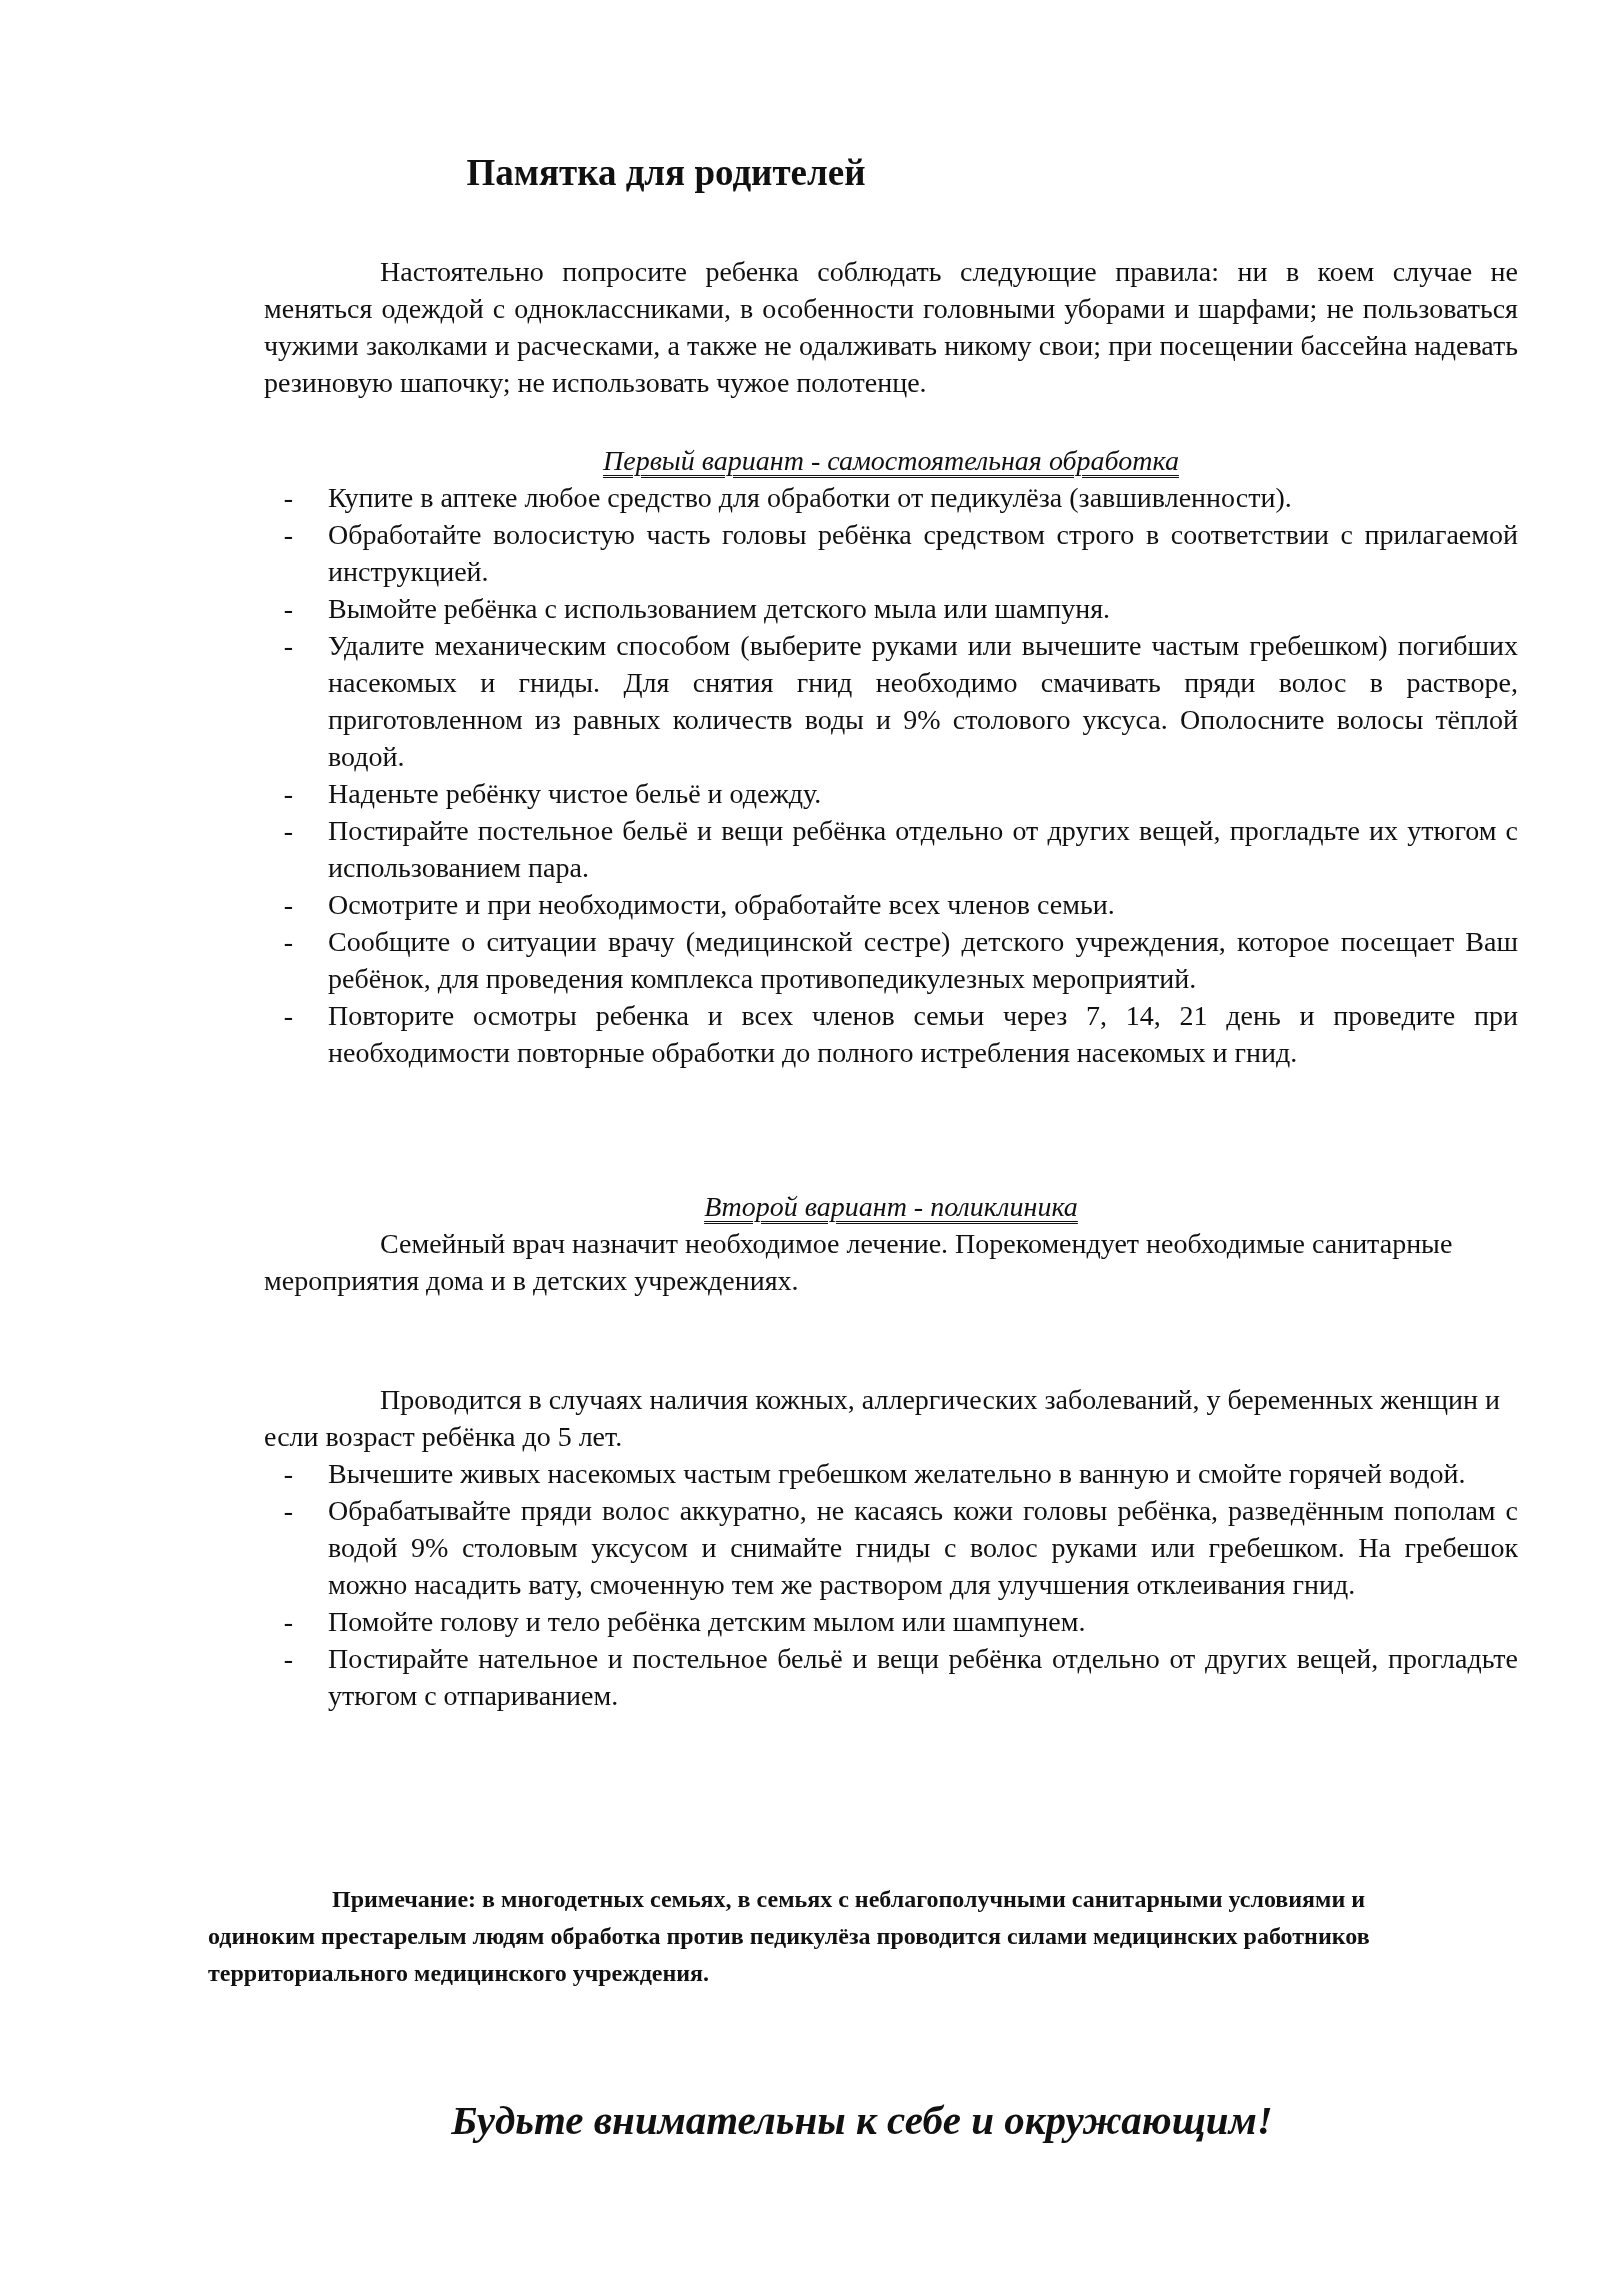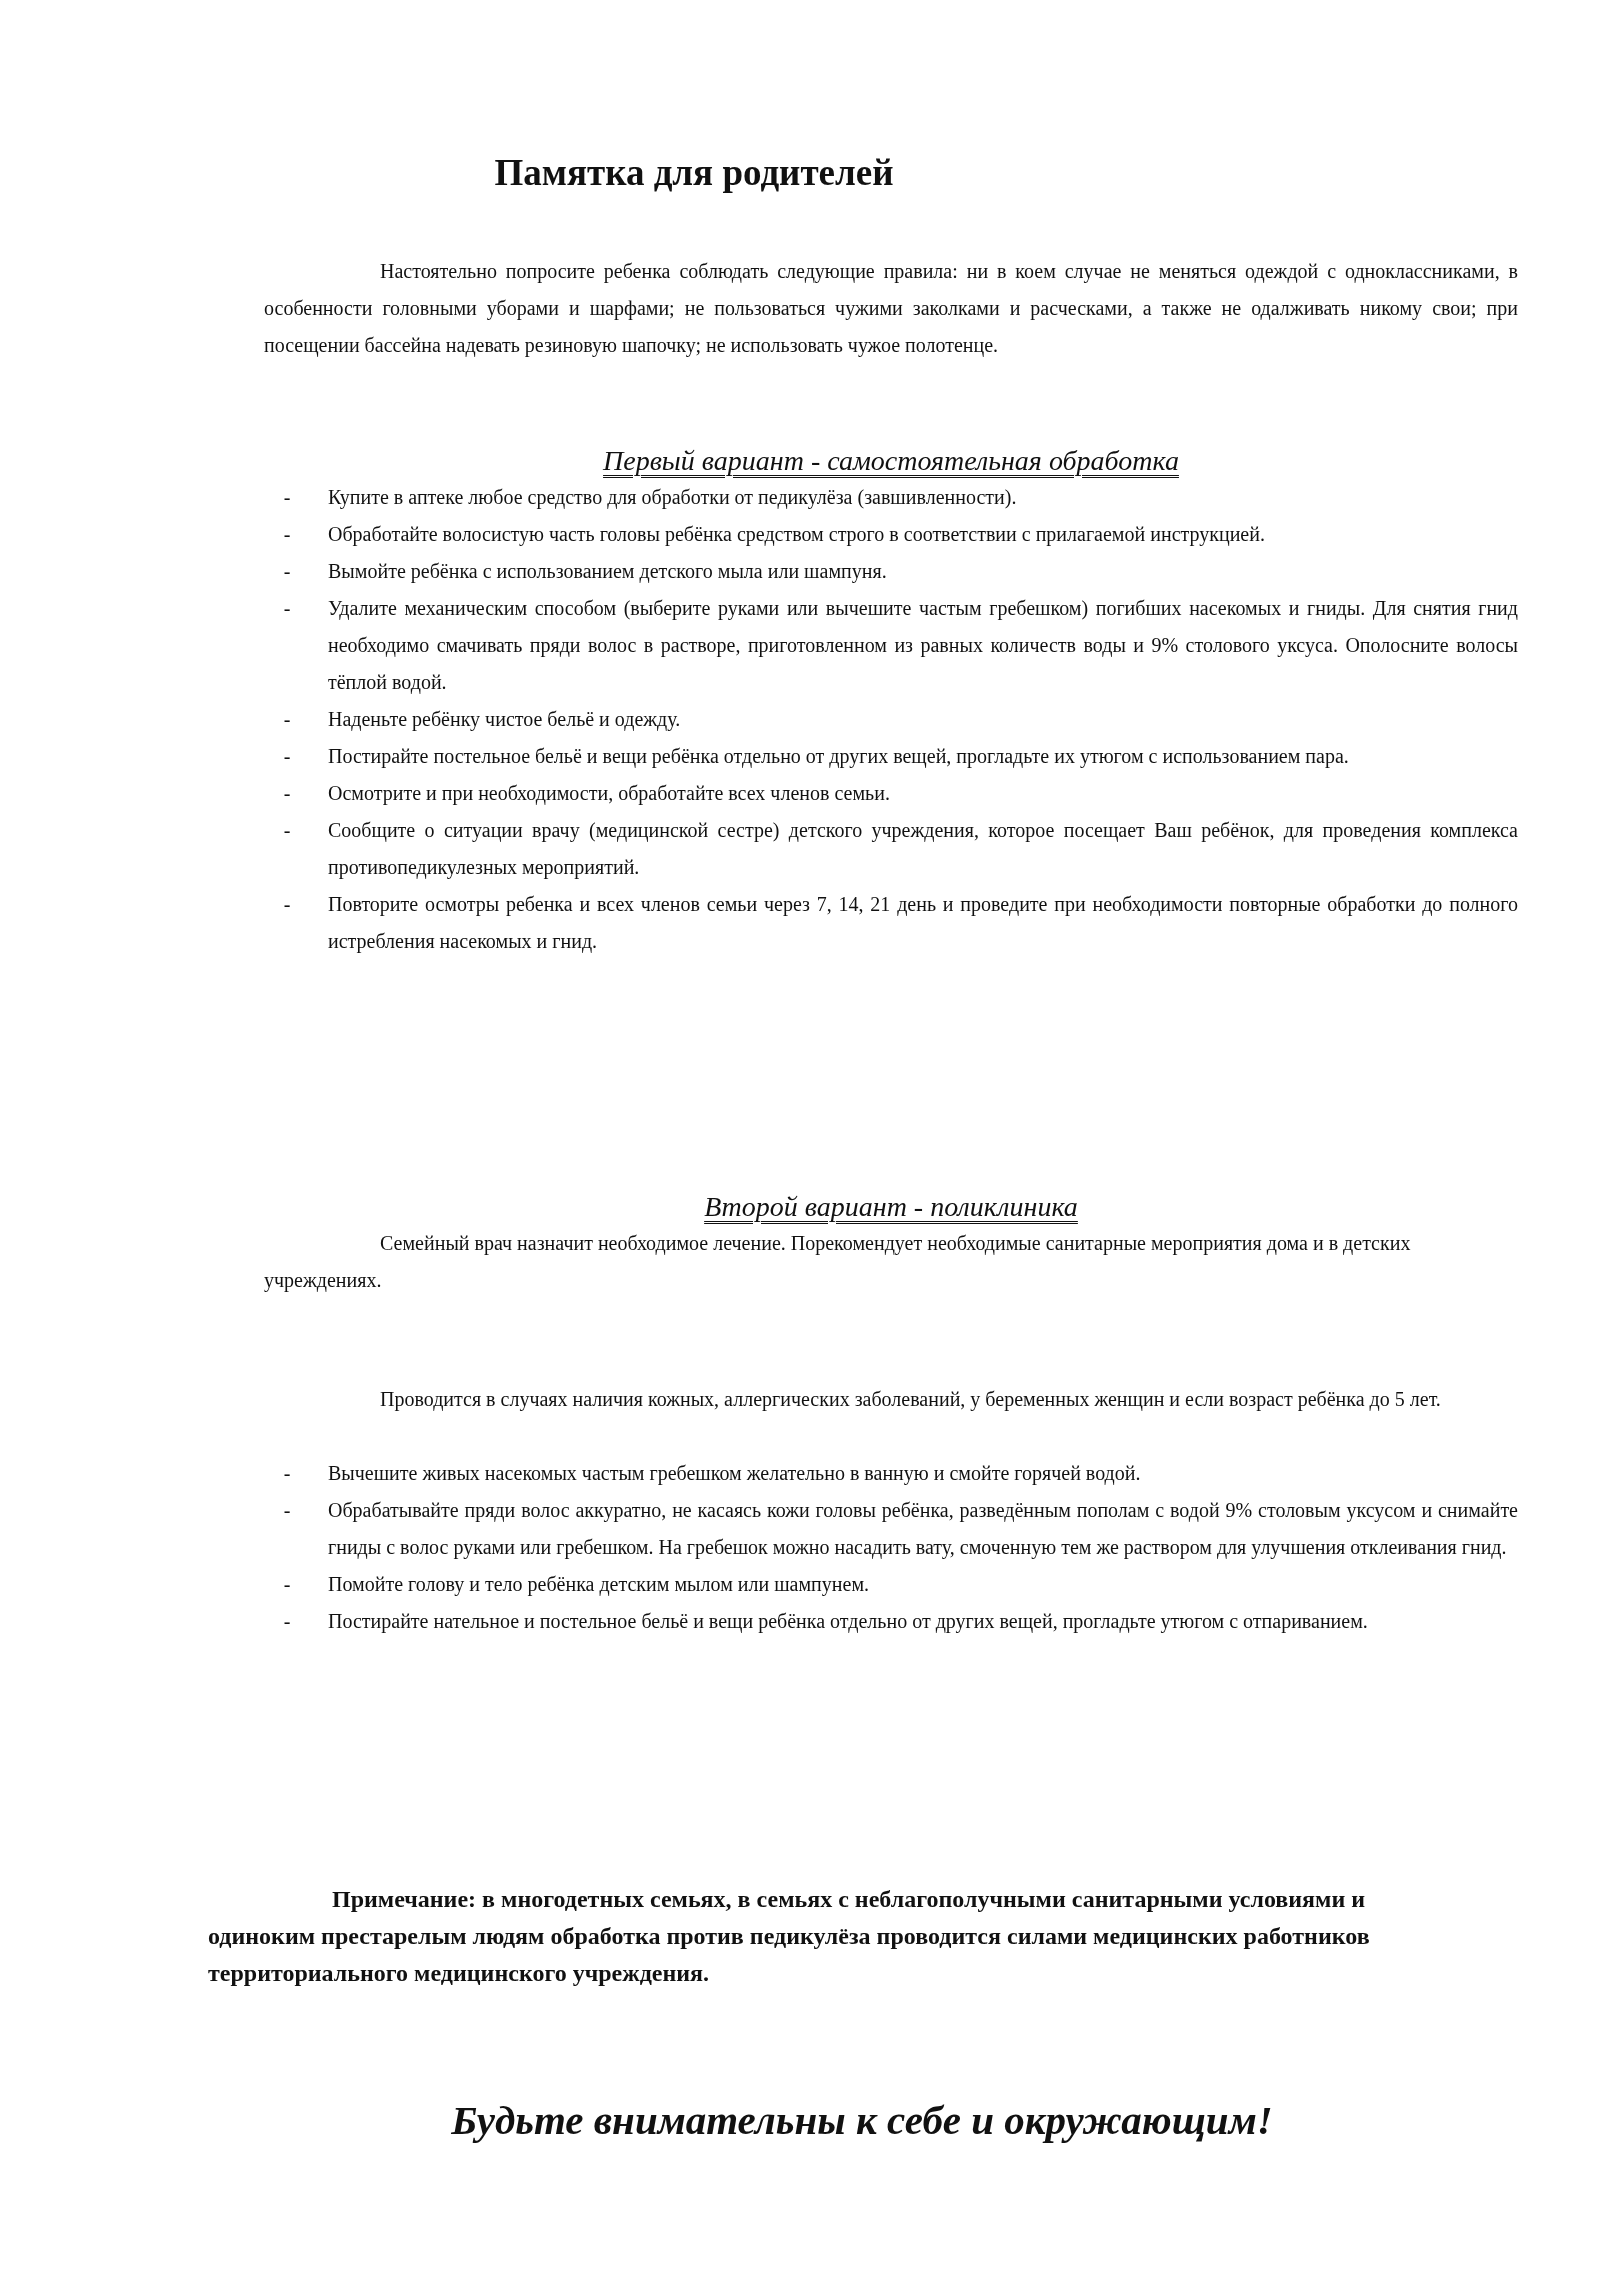--- a/index.html
+++ b/index.html
@@ -25,27 +25,26 @@
     .title {
       position: absolute;
       top: 154px;
       left: 0;
       width: 1332px;
       text-align: center;
       font-weight: bold;
       font-size: 37px;
       line-height: 1;
       margin: 0;
-      padding-left: 28px;
     }
     .body-text {
       position: absolute;
       left: 264px;
       width: 1254px;
-      font-size: 20px;
+      font-size: 28px;
       line-height: 37px;
       margin: 0;
     }
     .para {
       margin: 0;
       text-align: left;
     }
     .indent {
       text-indent: 116px;
     }

